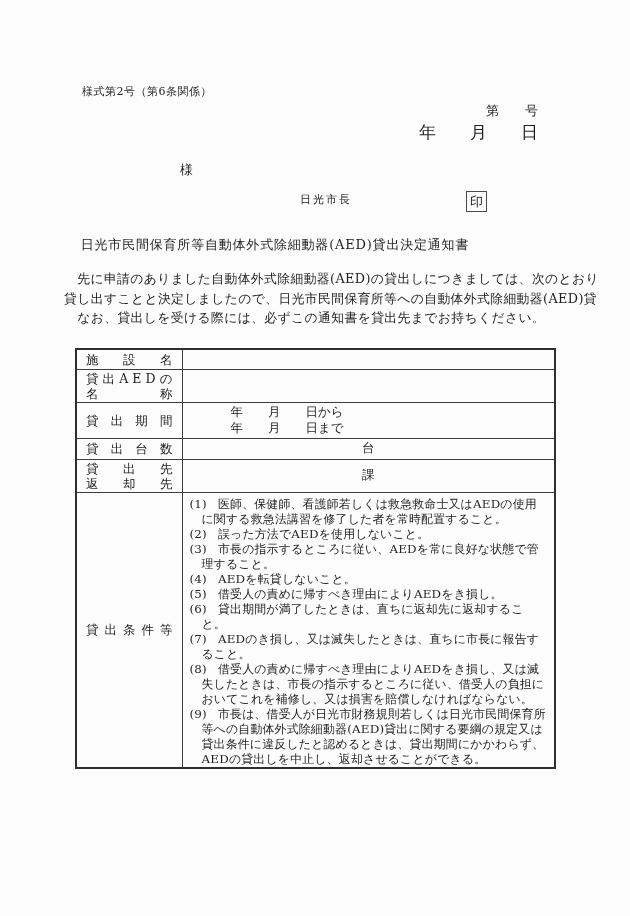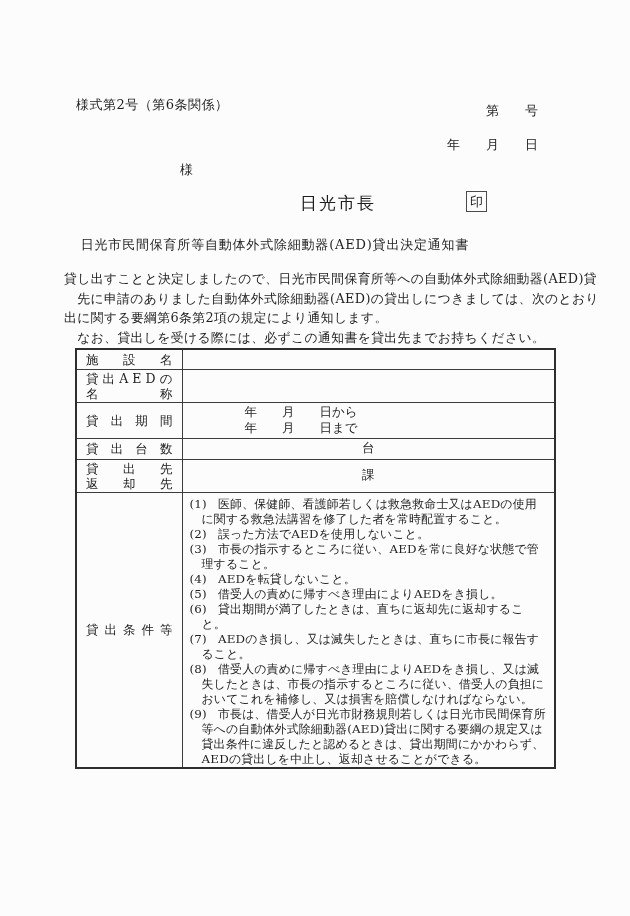--- a/index.html
+++ b/index.html
@@ -10,38 +10,38 @@
     color: #1e1e1e;
     position: relative;
   }
   .page {
     position: absolute; left: 0; top: 0;
     width: 630px; height: 916px;
     background: #fcfcfc;
     overflow: hidden;
   }
   .form-number {
-    position: absolute; left: 76px; top: 84px;
-    font-size: 13px; letter-spacing: 0.5px; margin-top: 12px;
+    position: absolute; left: 82px; top: 84px;
+    font-size: 11px; letter-spacing: 0.5px;
   }
   .doc-number {
     position: absolute; right: 92px; top: 102px;
     font-size: 13px; text-align: left;
   }
   .date-line {
-    position: absolute; right: 92px; top: 136px;
-    font-size: 13px; text-align: left;
+    position: absolute; right: 92px; top: 121px;
+    font-size: 17px; text-align: left;
   }
   .addressee {
     position: absolute; left: 180px; top: 161px;
     font-size: 13px;
   }
   .sender {
     position: absolute; left: 300px; top: 192px;
-    font-size: 17px; letter-spacing: 2px; font-family: Liberation Mono, monospace;
+    font-size: 11px; letter-spacing: 2px; font-family: Liberation Mono, monospace;
   }
   .seal-box {
     position: absolute; left: 466px; top: 191px;
     width: 21px; height: 21px;
     border: 1px solid #4a4a4a;
     font-size: 13px; line-height: 19px; text-align: center;
   }
   .doc-title {
     position: absolute; left: 0; top: 236px; width: 550px;
     text-align: center; font-size: 13px; letter-spacing: 0.8px;
@@ -70,21 +70,21 @@
     display: flex; justify-content: space-between;
     width: 100%; line-height: 15px;
   }
   tr.r-facility  { height: 20px; }
   tr.r-aedname   { height: 33px; }
   tr.r-period    { height: 35px; }
   tr.r-units     { height: 21px; }
   tr.r-dest      { height: 32px; }
   tr.r-cond      { height: 264px; }
   td.value-cell { padding: 1px 7px; }
-  td.value-period { padding-left: 62px; line-height: 16.5px; white-space: nowrap; }
+  td.value-period { padding-left: 48px; line-height: 16.5px; white-space: nowrap; }
   td.value-center { text-align: center; }
   td.cond-cell { vertical-align: top; padding: 4px 7px 0 7px; }
   .cond-item {
     font-size: 11.9px; line-height: 15px;
     padding-left: 12px; text-indent: -12px;
     letter-spacing: 0.2px;
   }
   .cond-num { margin-right: 11px; }
 </style>
 </head>
@@ -95,23 +95,22 @@
   <div class="form-number">様式第2号（第6条関係）</div>
   <div class="doc-number">第　　号</div>
   <div class="date-line">年　　月　　日</div>
   <div class="addressee">様</div>
   <div class="sender">日光市長</div>
   <div class="seal-box">印</div>
 
   <div class="doc-title">日光市民間保育所等自動体外式除細動器(AED)貸出決定通知書</div>
 
   <div class="body-paragraph">
+    <div class="body-line">　先に申請のありました自動体外式除細動器(AED)の貸出しにつきましては、次のとおり</div>
     <div class="body-line">貸し出すことと決定しましたので、日光市民間保育所等への自動体外式除細動器(AED)貸</div>
-    <div class="body-line">　先に申請のありました自動体外式除細動器(AED)の貸出しにつきましては、次のとおり</div>
-    <div class="body-line">出に関する要綱第6条第2項の規定により通知します。</div>
     <div class="body-line">　なお、貸出しを受ける際には、必ずこの通知書を貸出先までお持ちください。</div>
   </div>
 
   <table class="form-table">
     <colgroup>
         <col class="c-label">
         <col class="c-value">
       </colgroup>
 
     <tbody>

